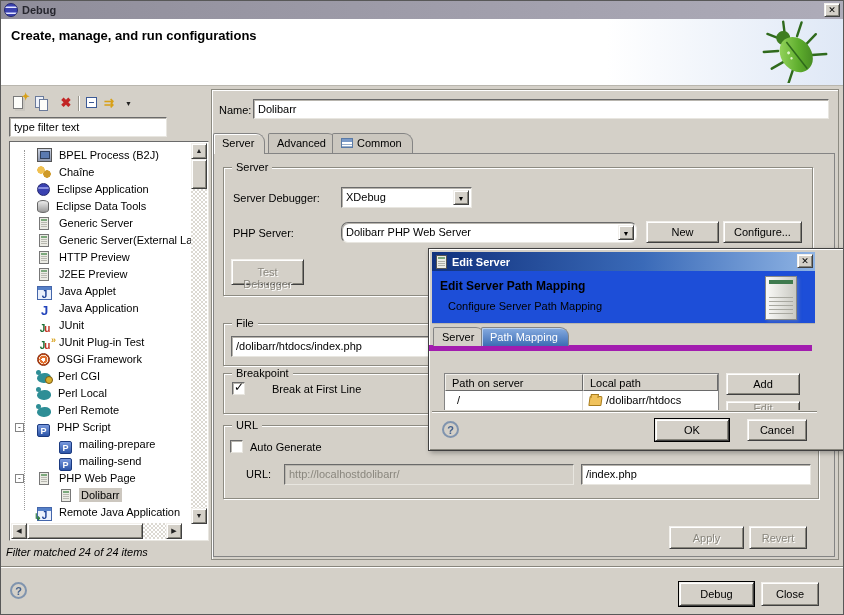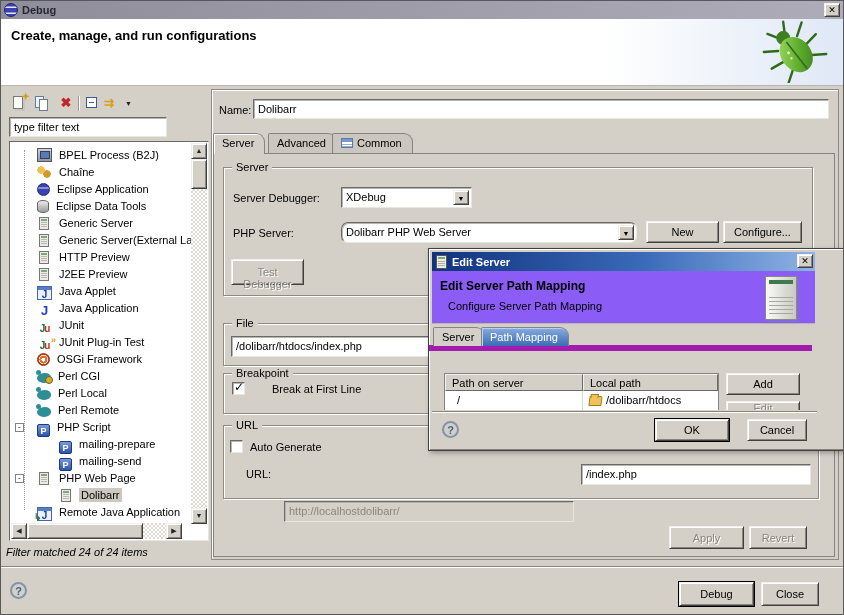--- a/index.html
+++ b/index.html
@@ -13,21 +13,21 @@
   .raised{background:#d4d0c8;border:1px solid;border-color:#f2f0ec #404040 #404040 #f2f0ec;
           box-shadow:inset 1px 1px 0 #fff, inset -1px -1px 0 #87857c;}
   .btn{background:#d4d0c8;border:1px solid;border-color:#f2f0ec #404040 #404040 #f2f0ec;
        box-shadow:inset 1px 1px 0 #fff, inset -1px -1px 0 #87857c;
        text-align:center;cursor:default;}
   .btn.default{outline:1px solid #000;}
   .btn.disabled{color:#8a877e;text-shadow:1px 1px 0 #fff;}
   .field{background:#fff;border:1px solid;border-color:#6a6a6a #e8e6e0 #e8e6e0 #6a6a6a;
          box-shadow:inset 1px 1px 0 #b8b5ae;padding:3px 4px 0 4px;overflow:hidden;
          white-space:nowrap;}
-  .field.disabled{background:#d4d0c8;color:#8a877e;margin-top:37px;}
+  .field.disabled{background:#d4d0c8;color:#8a877e;}
   .group{border:1px solid #8d8b82;box-shadow:1px 1px 0 #fff, inset 1px 1px 0 #fff;}
   .group>.legend{position:absolute;top:-7px;left:8px;background:#d4d0c8;padding:0 4px;}
 
   
   #titlebar{left:0;top:0;width:100%;height:18px;
     background:linear-gradient(90deg,#8f8d9a,#aeacb9);display:flex;align-items:center;}
   #titlebar .ttl{font-weight:bold;color:#26262e;margin-left:4px;}
   .eclipse-logo{width:14px;height:14px;margin-left:3px;border-radius:50%;
     background:repeating-linear-gradient(#3a41b0 0 2px,#8a90e0 2px 3px,#e5e7ff 3px 4px,#3a41b0 4px 6px);
     border:1px solid #22266e;}
@@ -128,21 +128,21 @@
   
   #dialog{left:427px;top:247px;width:417px;height:203px;background:#d4d0c8;z-index:20;
     border:1px solid #404040;box-shadow:inset 1px 1px 0 #fff, inset -1px -1px 0 #87857c, 2px 2px 5px rgba(0,0,0,.3);}
   #dlg-titlebar{left:3px;top:3px;width:383px;height:19px;
     background:linear-gradient(90deg,#11327e,#3a6ab8 55%,#8fb4e4);display:flex;align-items:center;}
   #dlg-titlebar .ttl{color:#fff;font-weight:bold;margin-left:5px;}
   .mini-server{width:11px;height:14px;background:#ebebe4;border:1px solid #555;margin-left:4px;position:relative;}
   .mini-server::before{content:"";position:absolute;left:1px;top:1px;right:1px;height:2px;background:#7ca87c;}
   .mini-server::after{content:"";position:absolute;left:1px;bottom:1px;right:1px;height:6px;
     background:repeating-linear-gradient(#b0b0a8 0 1px,transparent 1px 2px);}
-  #dlg-header{left:3px;top:22px;width:383px;height:53px;background:#8b5cf6;border-bottom:1px solid #b9b6ae;}
+  #dlg-header{left:3px;top:22px;width:383px;height:53px;background:#1d4ed8;border-bottom:1px solid #b9b6ae;}
   #dlg-header .h1{position:absolute;left:8px;top:8px;font-size:12px;font-weight:bold;}
   #dlg-header .h2{position:absolute;left:16px;top:29px;}
   .tower{position:absolute;right:18px;top:5px;width:32px;height:44px;background:linear-gradient(90deg,#fafaf8,#c9c9c2);
     border:1px solid #8a8a84;box-shadow:2px 2px 3px rgba(120,140,170,.4);}
   .tower::before{content:"";position:absolute;left:3px;top:3px;right:3px;height:4px;background:#3e7a4e;}
   .tower::after{content:"";position:absolute;left:3px;bottom:4px;right:3px;height:18px;
     background:repeating-linear-gradient(#a8a8a0 0 1px,transparent 1px 4px);}
   .dlg-tab{position:absolute;top:78px;height:19px;padding:3px 10px 0 8px;background:#d4d0c8;
     border:1px solid #848484;border-bottom:none;border-radius:2px 9px 0 0;z-index:2;}
   .dlg-tab.activeblue{background:linear-gradient(#86abe0,#3c6cb4);color:#fff;box-shadow:inset 1px 1px 0 #b8d0f0;}

